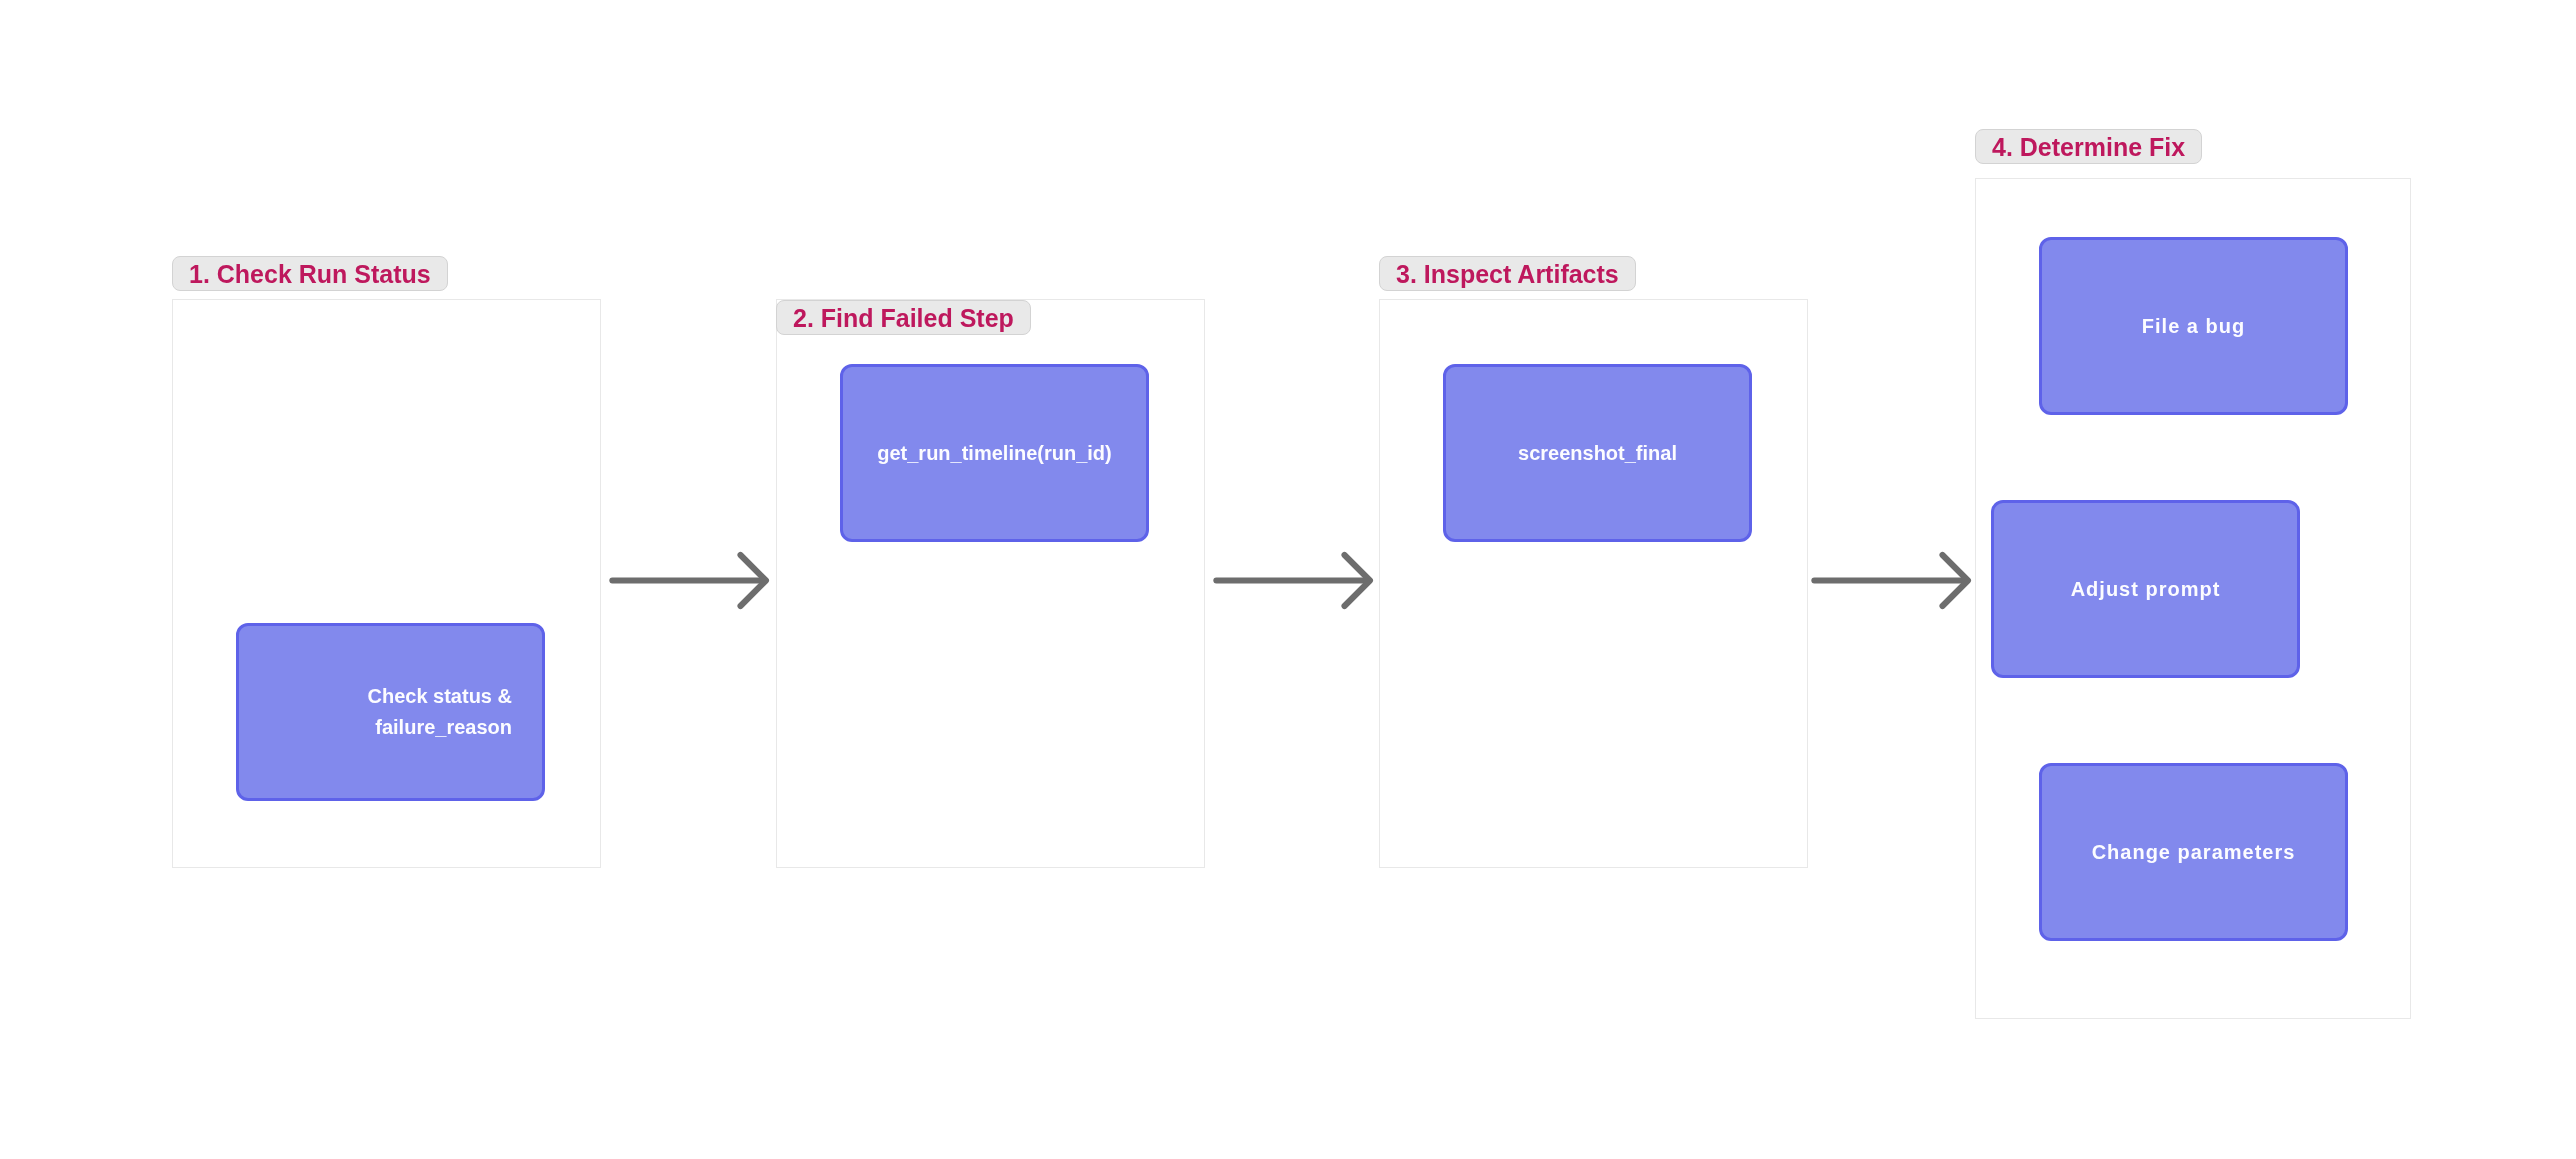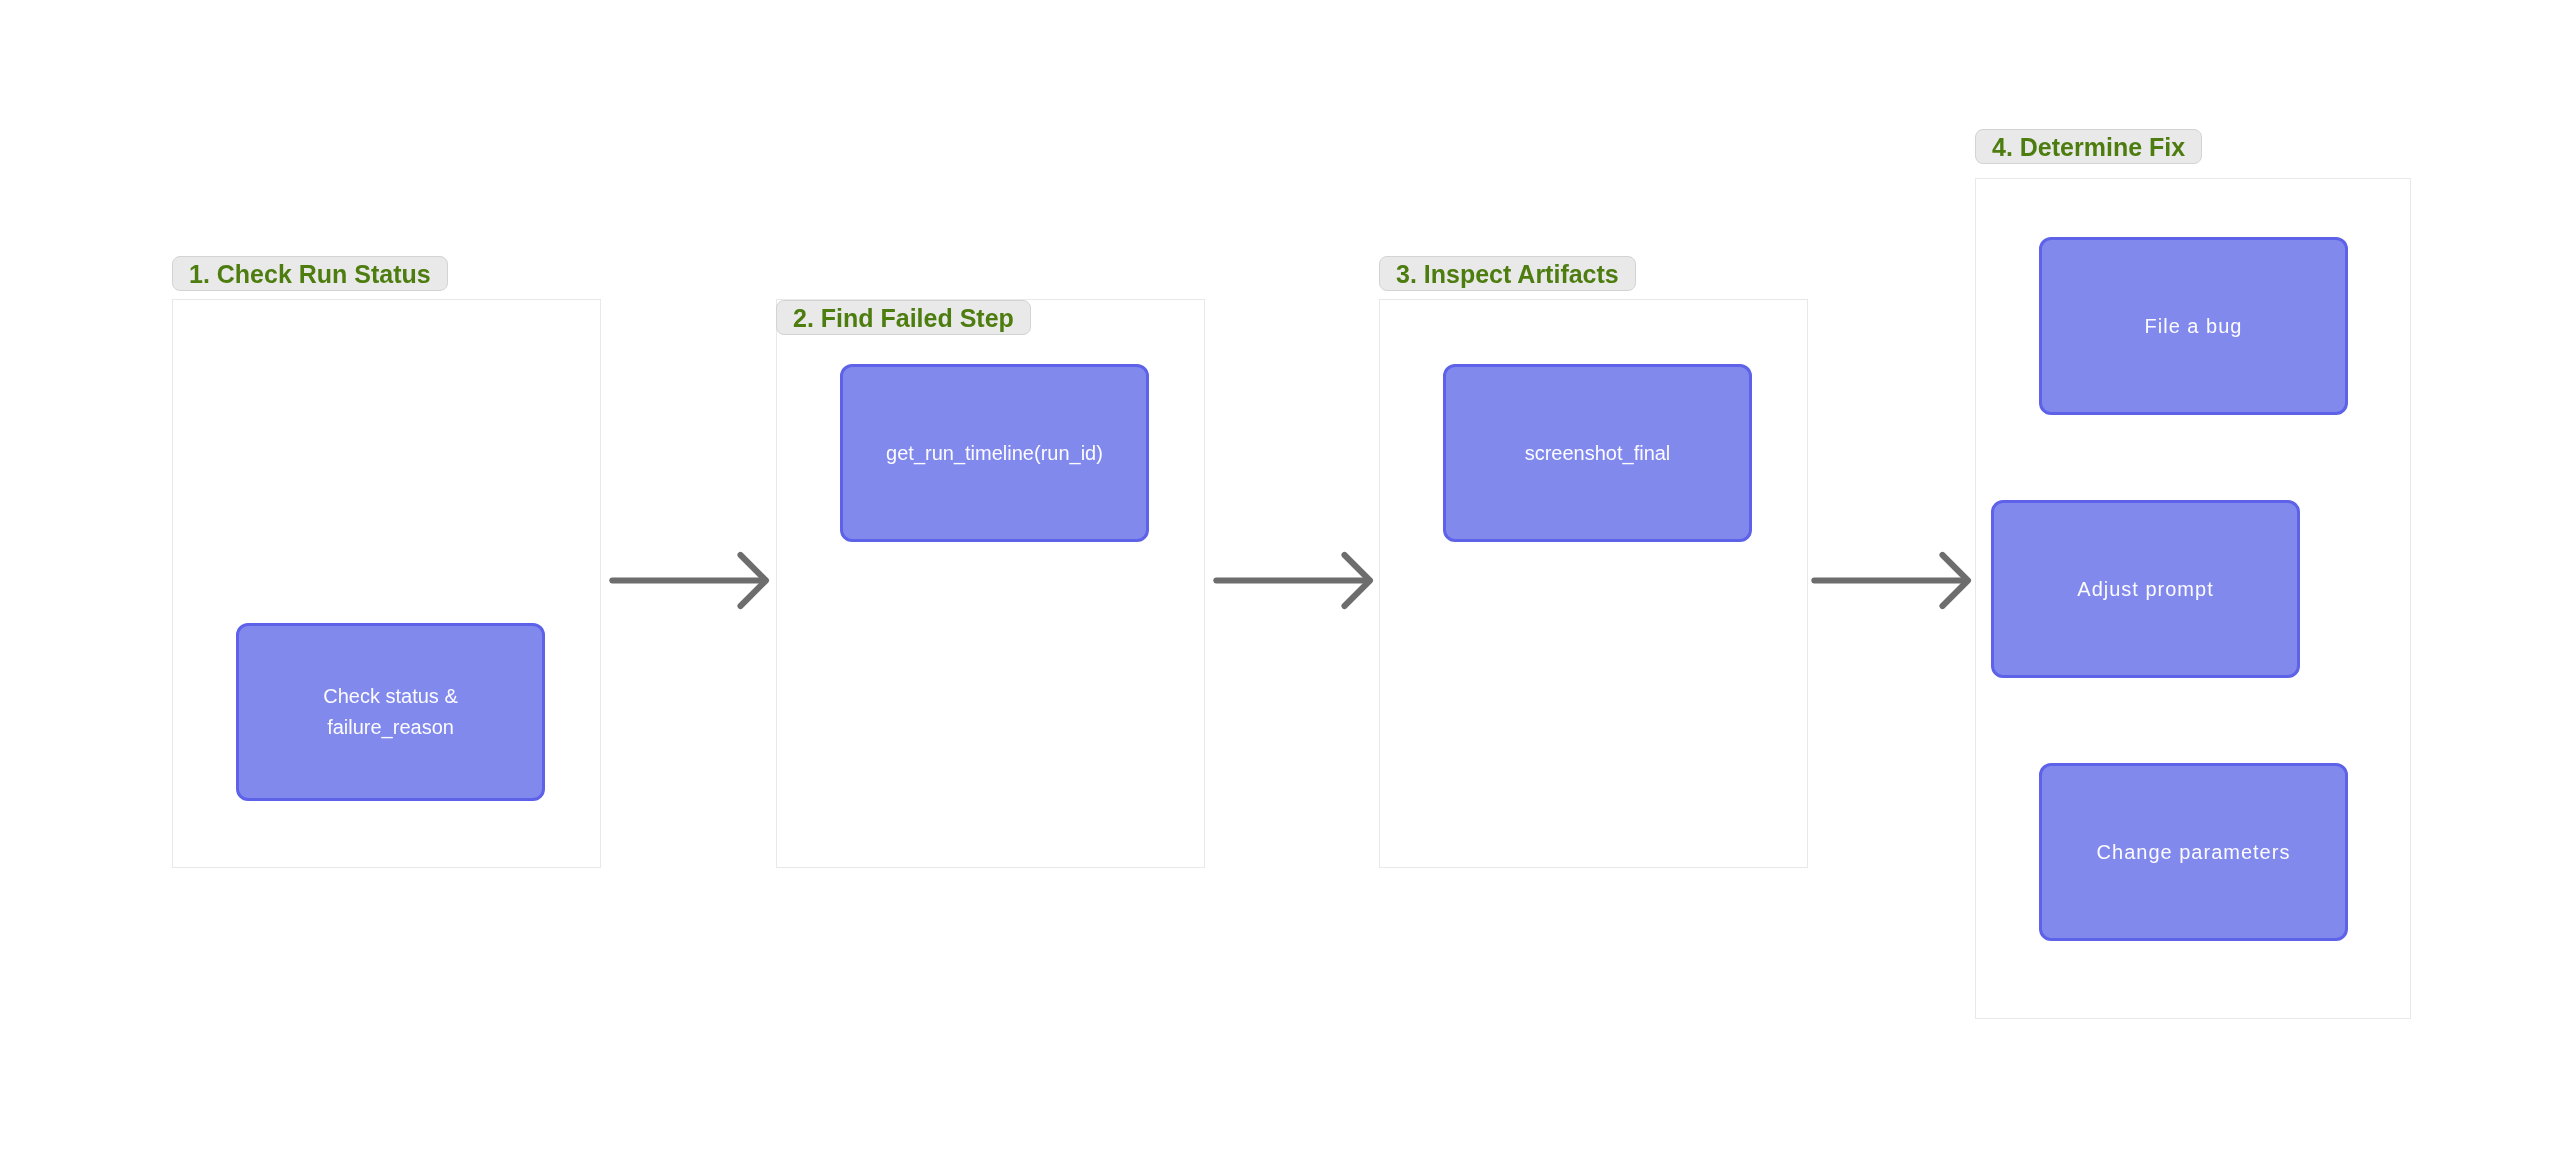--- a/index.html
+++ b/index.html
@@ -25,38 +25,38 @@
     position: absolute;
     height: 35px;
     line-height: 34px;
     padding: 0 16px;
     background: #e9e9e9;
     border: 1.3px solid #d3d3d3;
     border-radius: 8px;
     box-sizing: border-box;
     font-size: 25px;
     font-weight: 600;
-    color: #4d7c0f;
+    color: #be185d;
     white-space: nowrap;
   }
   .node {
     position: absolute;
     width: 309px;
     height: 178px;
     background: #8289ed;
     border: 3.4px solid #5e62e9;
     border-radius: 12px;
     box-sizing: border-box;
     display: flex;
     align-items: center;
     justify-content: center;
-    text-align: center;
+    text-align: right;
     color: #fcfcff;
     font-size: 20px;
-    font-weight: 400;
+    font-weight: 700;
     line-height: 1.55;
     padding: 0 30px;
   }
   .g4 .node { letter-spacing: 1px; }
 
   
   .frame.g1 { left: 172px;  top: 299px; width: 429px; height: 569px; }
   .frame.g2 { left: 776px; top: 299px; width: 429px; height: 569px; }
   .frame.g3 { left: 1379px; top: 299px; width: 429px; height: 569px; }
   .frame.g4 { left: 1975px; top: 178px; width: 436px; height: 841px; }

